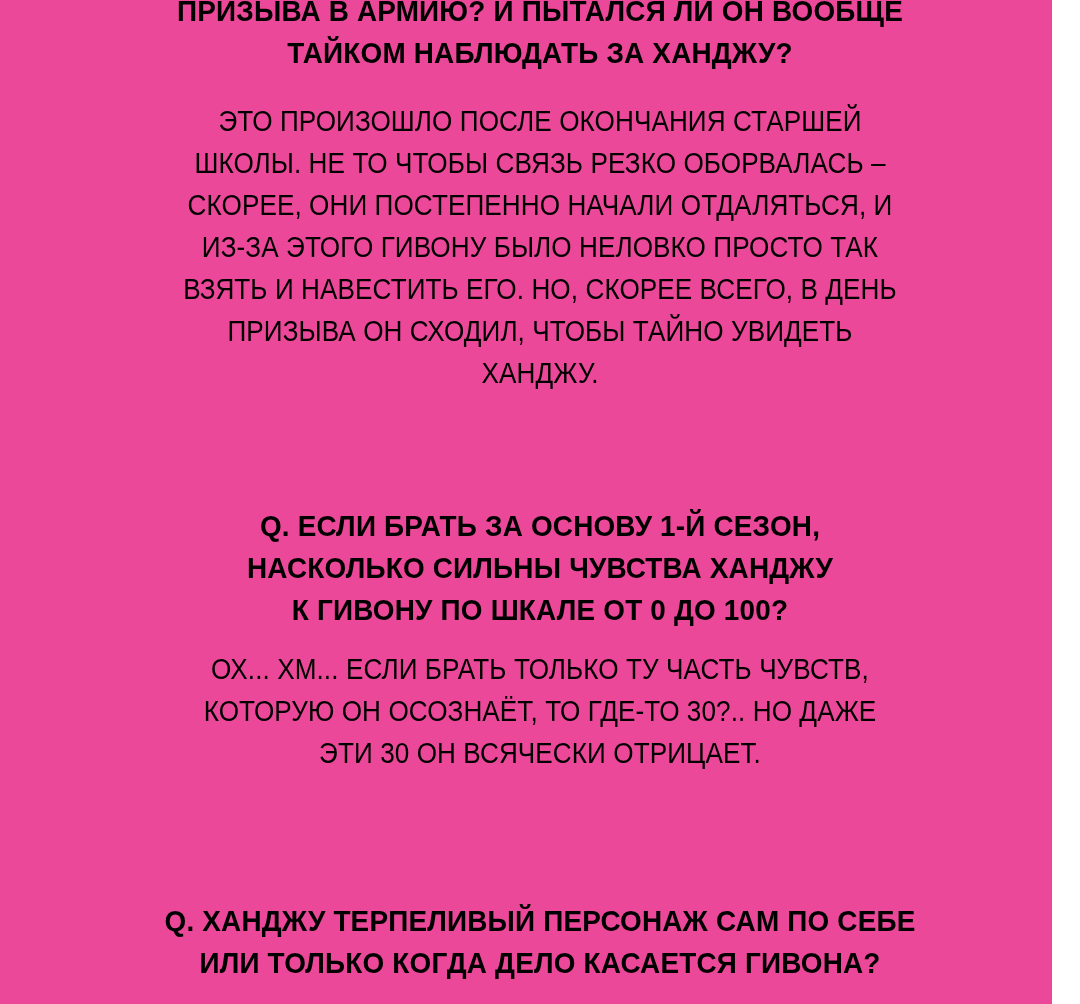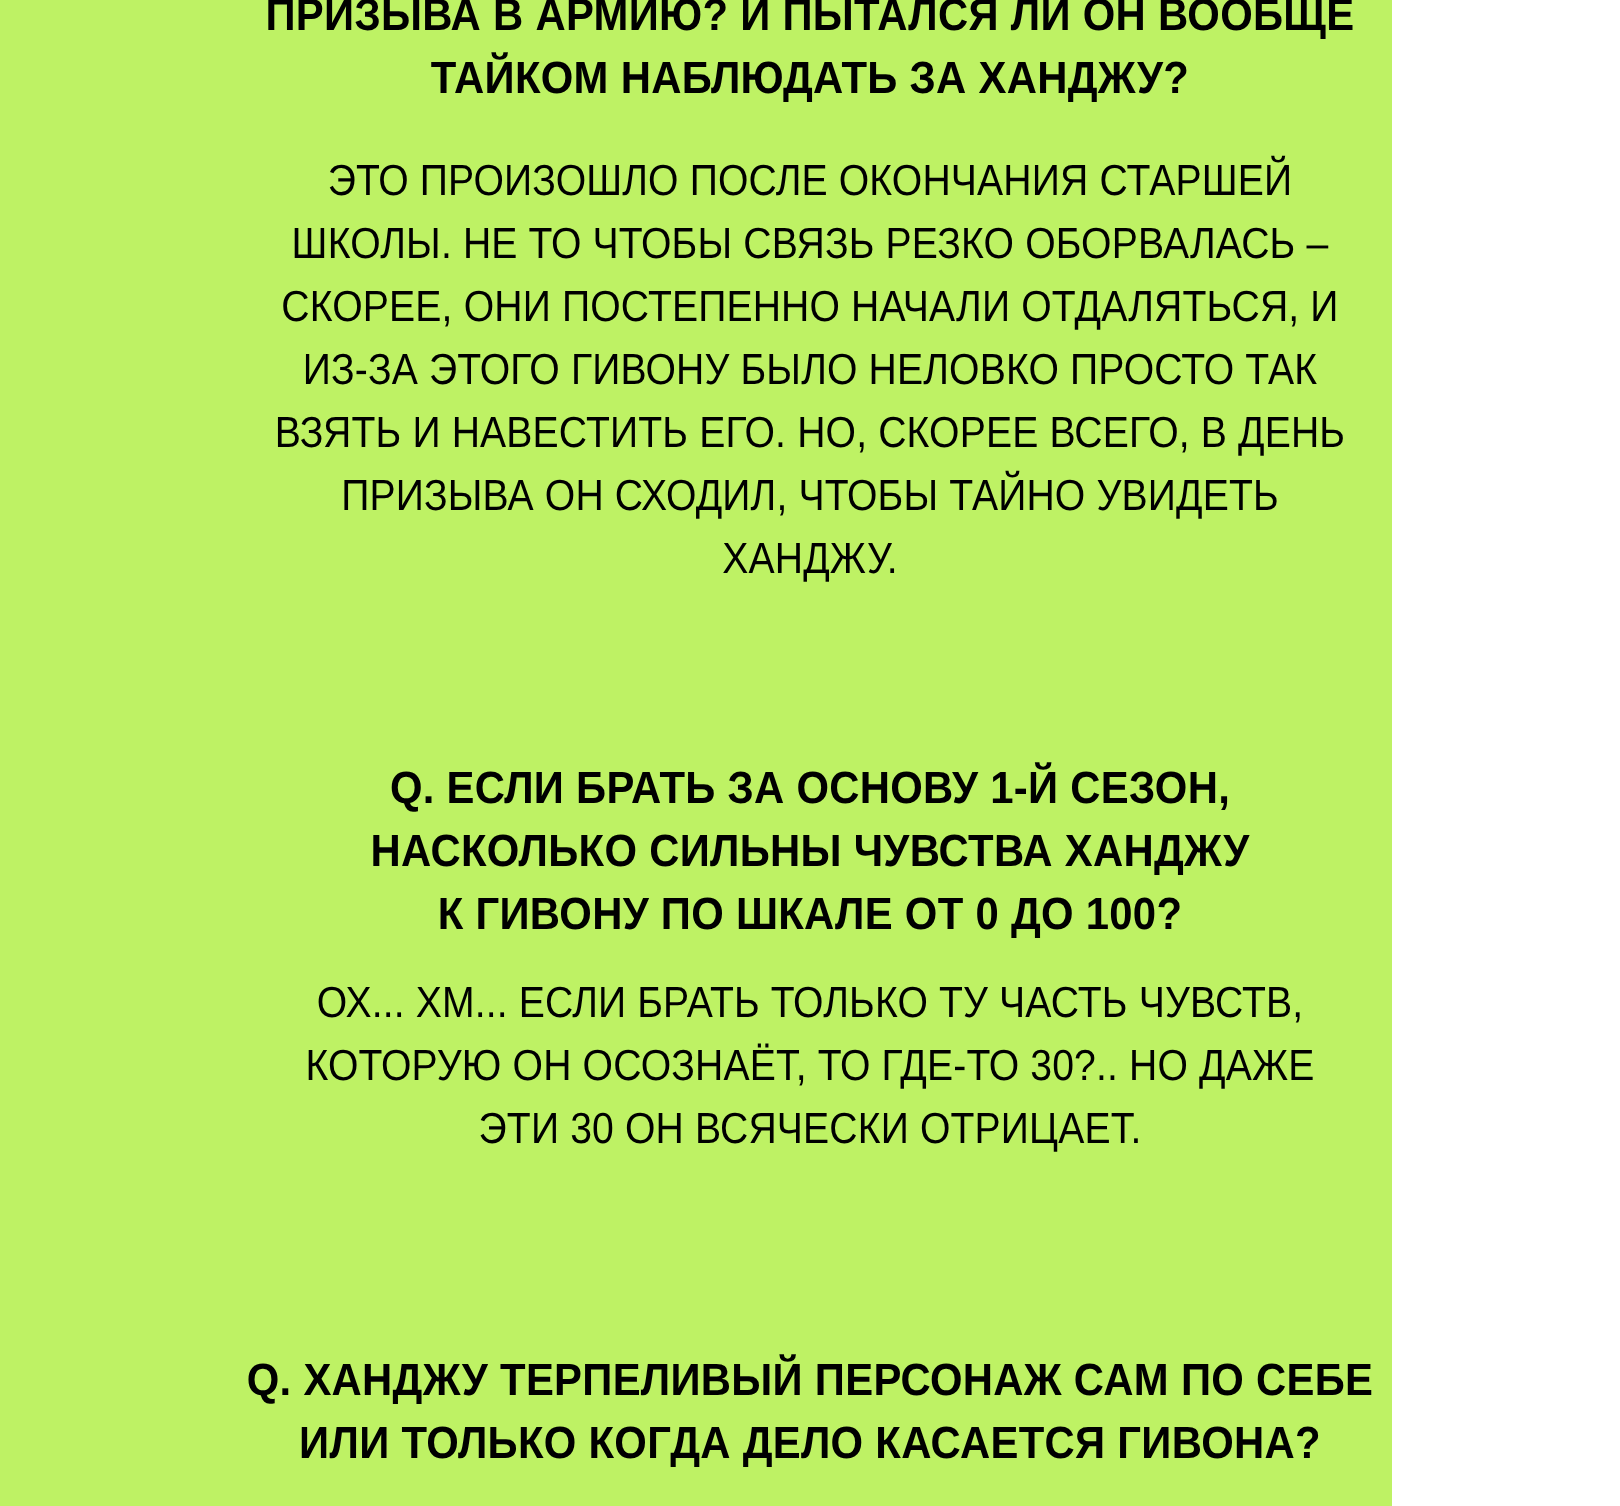--- a/index.html
+++ b/index.html
@@ -12,23 +12,23 @@
     width: 1080px;
     height: 1004px;
     overflow: hidden;
     font-family: "Liberation Sans", "DejaVu Sans", sans-serif;
     color: #000000;
     position: relative;
   }
 
   .page {
     position: relative;
-    width: 928px;
+    width: 1052px;
     height: 1004px;
-    background: #bef264;
+    background: #ec4899;
     overflow: hidden;
   }
 
   
   .block {
     position: absolute;
     left: 0;
     width: 1080px;
     text-align: center;
     box-sizing: border-box;

